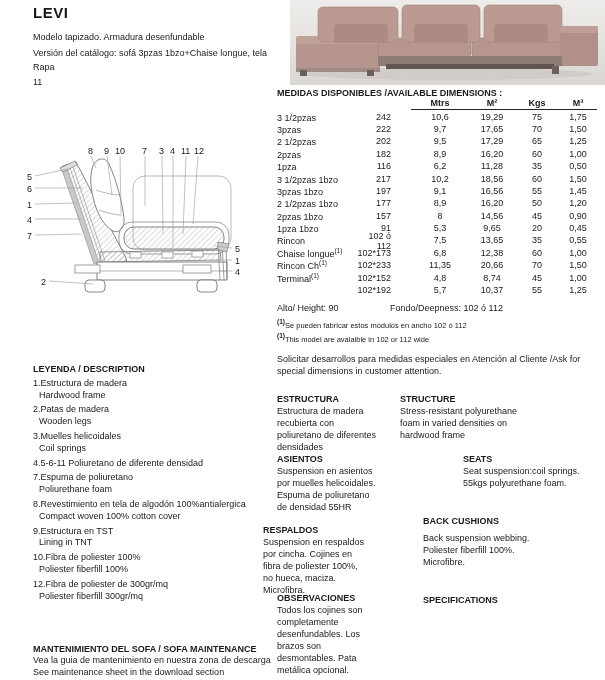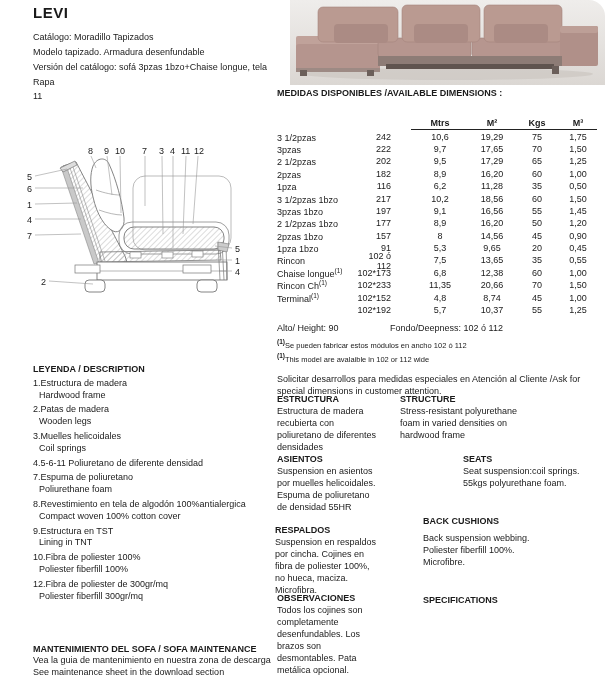--- a/index.html
+++ b/index.html
@@ -1,37 +1,37 @@
 <!DOCTYPE html>
 <html><head>
 <meta charset="utf-8">
 <style>
   html,body{margin:0;padding:0;background:#fff;}
   .page{position:relative;width:605px;height:680px;background:#fff;overflow:hidden;
-        font-family:"Liberation Sans","DejaVu Sans",sans-serif;font-size:9px;color:#1a1a1a;border-radius:16px;}
+        font-family:"Liberation Sans","DejaVu Sans",sans-serif;font-size:9px;color:#1a1a1a;}
   .b{font-weight:bold;}
   .pre{white-space:pre-wrap;}
 
   
   .hdr{position:absolute;left:33px;top:4px;width:245px;}
   .doc-title{font-size:15px;font-weight:bold;letter-spacing:.5px;}
   .catalog{margin-top:9px;line-height:14.5px;}
   .cat3{margin-top:1px;}
 
   
   .photo{position:absolute;left:290px;top:0;width:315px;height:85px;}
 
   
   .draw{position:absolute;left:15px;top:138px;width:240px;height:215px;}
   .draw text{font-family:"Liberation Sans",sans-serif;font-size:9px;fill:#222;}
 
   
   .dims{position:absolute;left:277px;top:88px;width:320px;}
   .dims-title{font-weight:bold;}
-  .dim-table{margin-top:20px;}
+  .dim-table{margin-top:0;}
   .t-row{display:flex;height:12.4px;align-items:center;}
   .c-label{width:78px;}
   .c-w{width:36px;text-align:right;}
   .cols4{display:flex;margin-left:20px;}
   .t-head .cols4{border-bottom:1px solid #222;padding-bottom:1px;}
   .c-mtrs{width:58px;text-align:center;}
   .c-m2{width:46px;text-align:center;}
   .c-kgs{width:44px;text-align:center;}
   .c-m3{width:38px;text-align:center;}
   sup{font-size:6.5px;}
@@ -43,21 +43,21 @@
   
   .spec{position:absolute;line-height:12px;}
   .spec .sh{font-weight:bold;}
   .spec .sb{white-space:pre-wrap;}
   #sec-estructura{left:277px;top:393px;width:115px;}
   #sec-structure{left:400px;top:393px;width:175px;}
   #sec-asientos{left:277px;top:453px;width:120px;}
   #sec-seats{left:423px;top:453px;width:175px;margin-left:40px;}
   #sec-backcushions{left:423px;top:515px;width:175px;}
   #sec-backcushions .sb{margin-top:5px;}
-  #sec-respaldos{left:275px;top:524px;width:115px;}
+  #sec-respaldos{left:263px;top:524px;width:115px;}
   #sec-observaciones{left:277px;top:592px;width:110px;}
   #sec-specifications{left:423px;top:594px;width:180px;}
 
   
   .legend{position:absolute;left:33px;top:364px;width:240px;line-height:11.8px;}
   .legend-title{font-weight:bold;margin-bottom:2px;}
   .legend-item{margin-bottom:3px;}
   .legend-item .en{padding-left:6px;}
   .legend-item:nth-of-type(4) .en{padding-left:16px;}
 
@@ -65,21 +65,20 @@
   .maint{position:absolute;left:33px;top:644px;width:280px;line-height:11.3px;}
 </style>
 </head>
 <body>
 
 <div class="page">
 
   <div class="hdr">
     <div class="doc-title">LEVI</div>
     <div class="catalog">
-      <div>Catálogo: Moradillo Tapizados</div>
       <div>Modelo tapizado. Armadura  desenfundable</div>
       <div class="pre cat3">Versión del catálogo: sofá 3pzas 1bzo+Chaise longue, tela Rapa
 11</div>
     </div>
   </div>
 
   <svg class="photo" viewBox="0 0 315 85" aria-hidden="true">
     <defs>
       <linearGradient id="pbg" x1="0" y1="0" x2="0" y2="1">
         <stop offset="0" stop-color="#efedeb"></stop>

